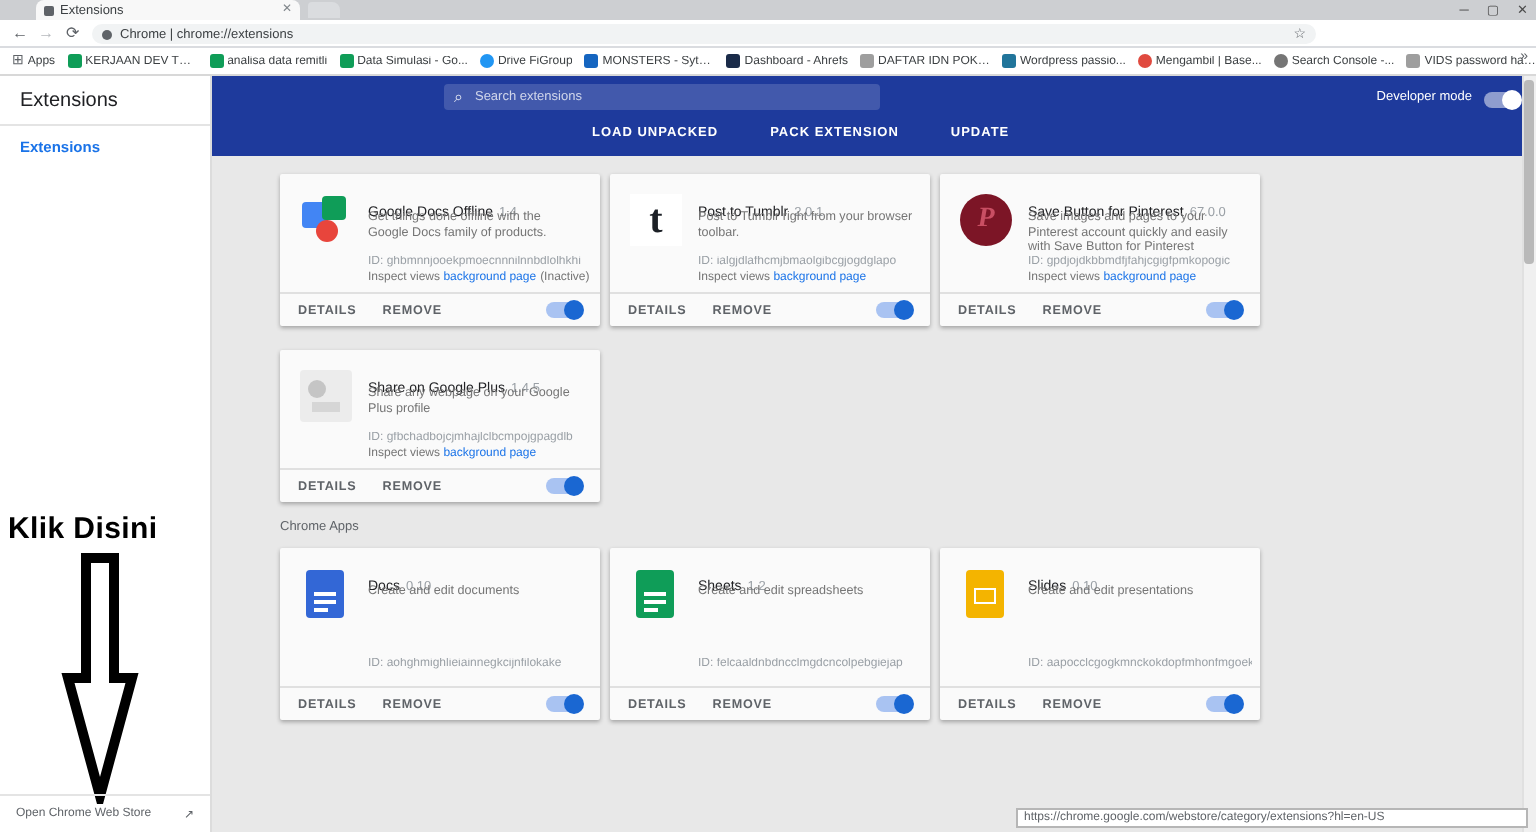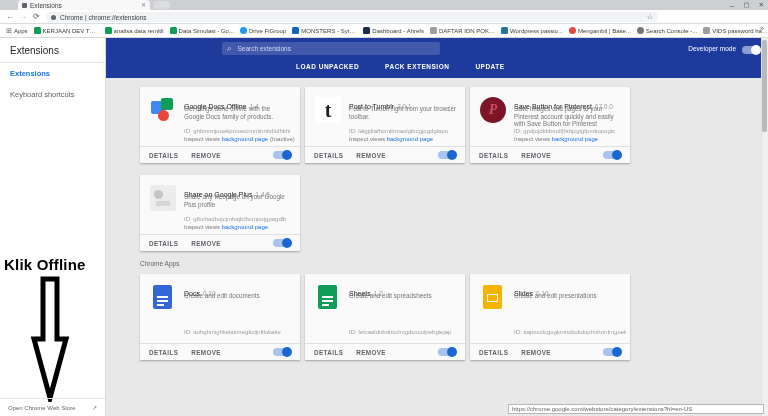--- a/index.html
+++ b/index.html
@@ -228,23 +228,22 @@
         <span class="bm-label">VIDS password han...</span>
       </div>
 
   </div>
   <span class="bm-overflow">»</span>
 
   <div class="sidebar">
     <div class="sb-title">Extensions</div>
     <div class="sb-div"></div>
     <div class="sb-item sel">Extensions</div>
-    <div class="sb-item">Keyboard shortcuts</div>
-
-    <div class="annot-text">Klik Offline</div>
+
+    <div class="annot-text">Klik Disini</div>
     <svg class="annot-arrow" width="48" height="126" viewBox="0 0 48 126">
       <path d="M17 3 h14 v60 h9 L24 122 L8 63 h9 z" fill="#ffffff" stroke="#000000" stroke-width="5" stroke-linejoin="miter"></path>
     </svg>
 
     <div class="sb-footer">
       <span class="lbl">Open Chrome Web Store</span>
       <span class="ext">↗</span>
     </div>
   </div>
 

